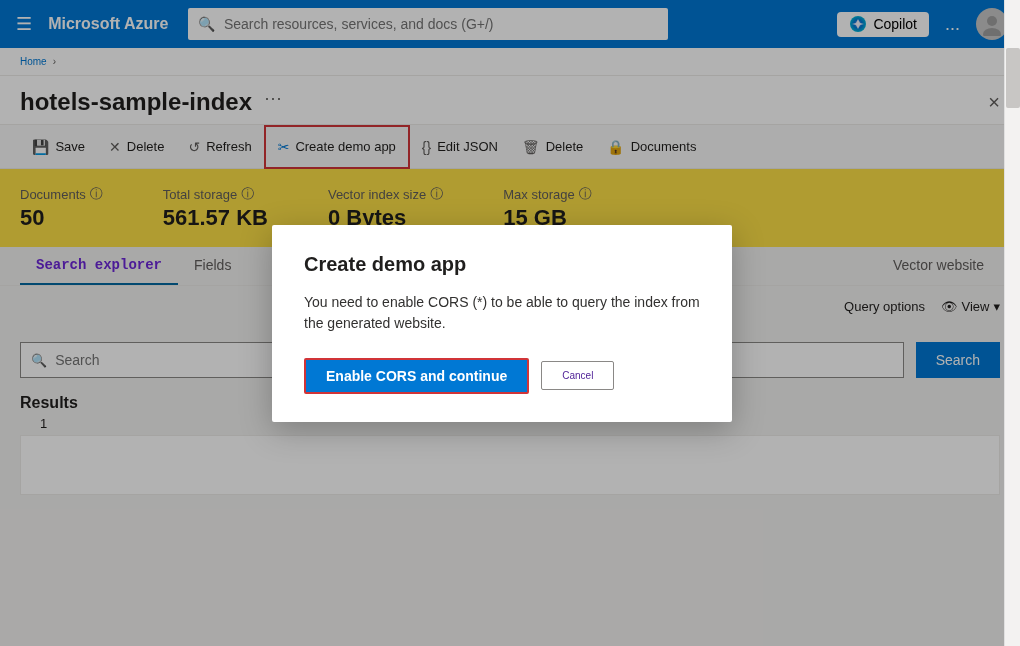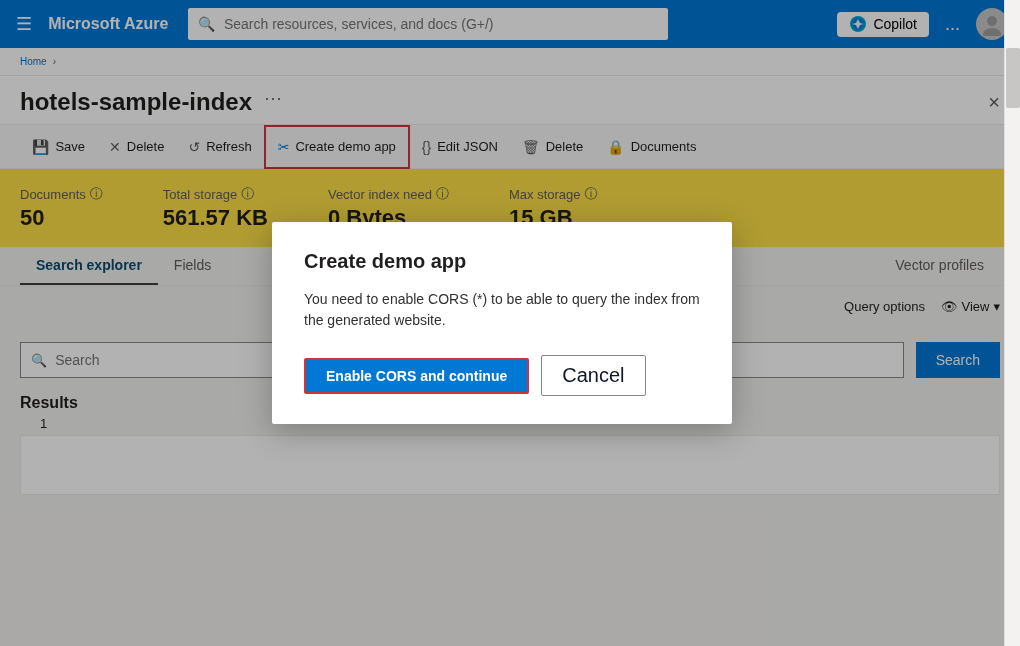--- a/index.html
+++ b/index.html
@@ -137,23 +137,24 @@
     }
     .tab {
       padding: 10px 16px;
       font-size: 14px;
       color: #605e5c;
       cursor: pointer;
       border-bottom: 2px solid transparent;
       white-space: nowrap;
     }
     .tab.active {
-      color: #0c4a6e;
-      border-bottom: 2px solid #404040;
+      color: #6d28d9;
+      border-bottom: 2px solid #0369a1;
       font-weight: 600;
+      font-family: Liberation Mono, monospace;
     }
 
     
     .search-area {
       background: #f3f2f1;
       padding: 16px 20px;
       display: flex;
       align-items: center;
       gap: 12px;
     }
@@ -244,24 +245,24 @@
       color: white;
       border: 2px solid #d13438;
       padding: 8px 20px;
       font-size: 14px;
       font-weight: 600;
       cursor: pointer;
       border-radius: 2px;
     }
     .cancel-btn {
       background: white;
-      color: #0f172a;
+      color: #4c1d95;
       border: 1px solid #8a8886;
       padding: 8px 20px;
-      font-size: 20px;
+      font-size: 10px;
       cursor: pointer;
       border-radius: 2px;
     }
 
     
     .query-options-row {
       background: #f3f2f1;
       padding: 0 20px 0 0;
       display: flex;
       align-items: center;
@@ -381,21 +382,21 @@
   </div>
   <div class="stat-item">
     <span class="stat-label">
       <span>Total storage</span>
       <span class="info-icon">ⓘ</span>
     </span>
     <span class="stat-value">561.57 KB</span>
   </div>
   <div class="stat-item">
     <span class="stat-label">
-      <span>Vector index need</span>
+      <span>Vector index size</span>
       <span class="info-icon">ⓘ</span>
     </span>
     <span class="stat-value">0 Bytes</span>
   </div>
   <div class="stat-item">
     <span class="stat-label">
       <span>Max storage</span>
       <span class="info-icon">ⓘ</span>
     </span>
     <span class="stat-value">15 GB</span>
@@ -403,21 +404,21 @@
 </div>
 
 <div class="tabs-row">
   <div class="tab active">
     <span>Search explorer</span>
   </div>
   <div class="tab">
     <span>Fields</span>
   </div>
   <div class="tab" style="margin-left: auto;">
-    <span>Vector profiles</span>
+    <span>Vector website</span>
   </div>
 </div>
 
 <div class="query-options-row">
   <button class="query-options-btn">
     <span>Query options</span>
   </button>
   <button class="view-btn">
     <span>👁</span>
     <span>View</span>

